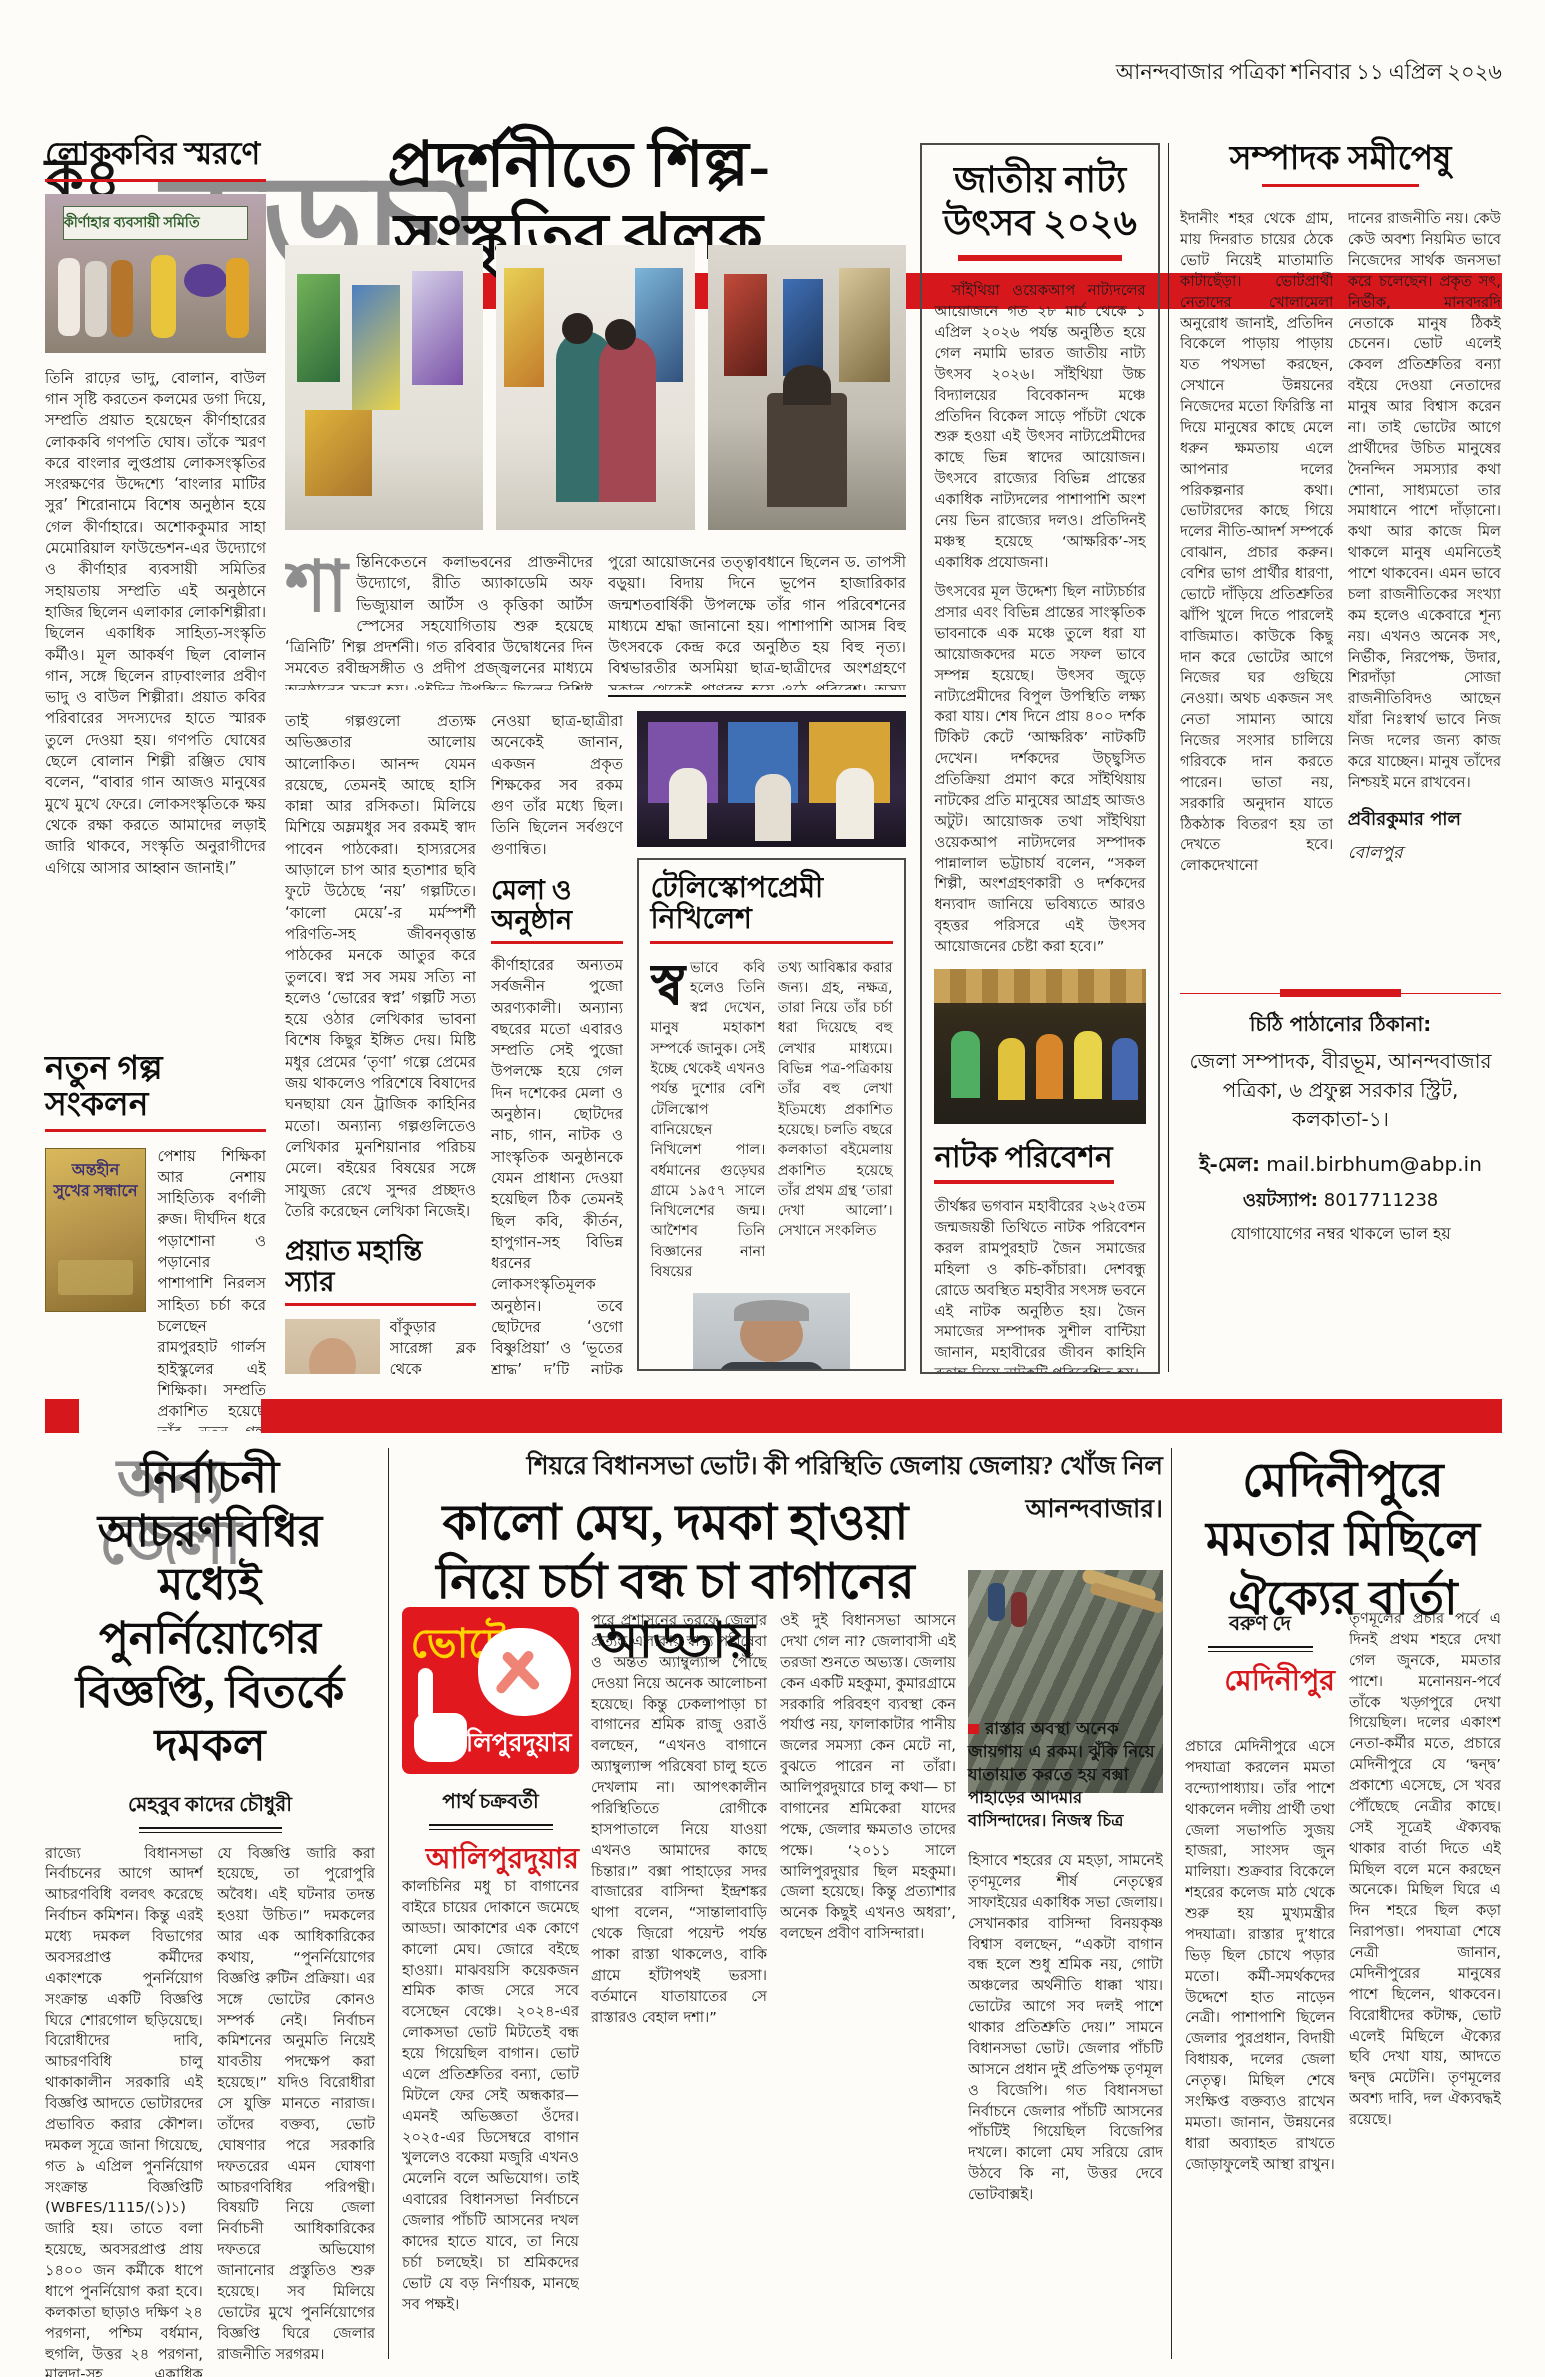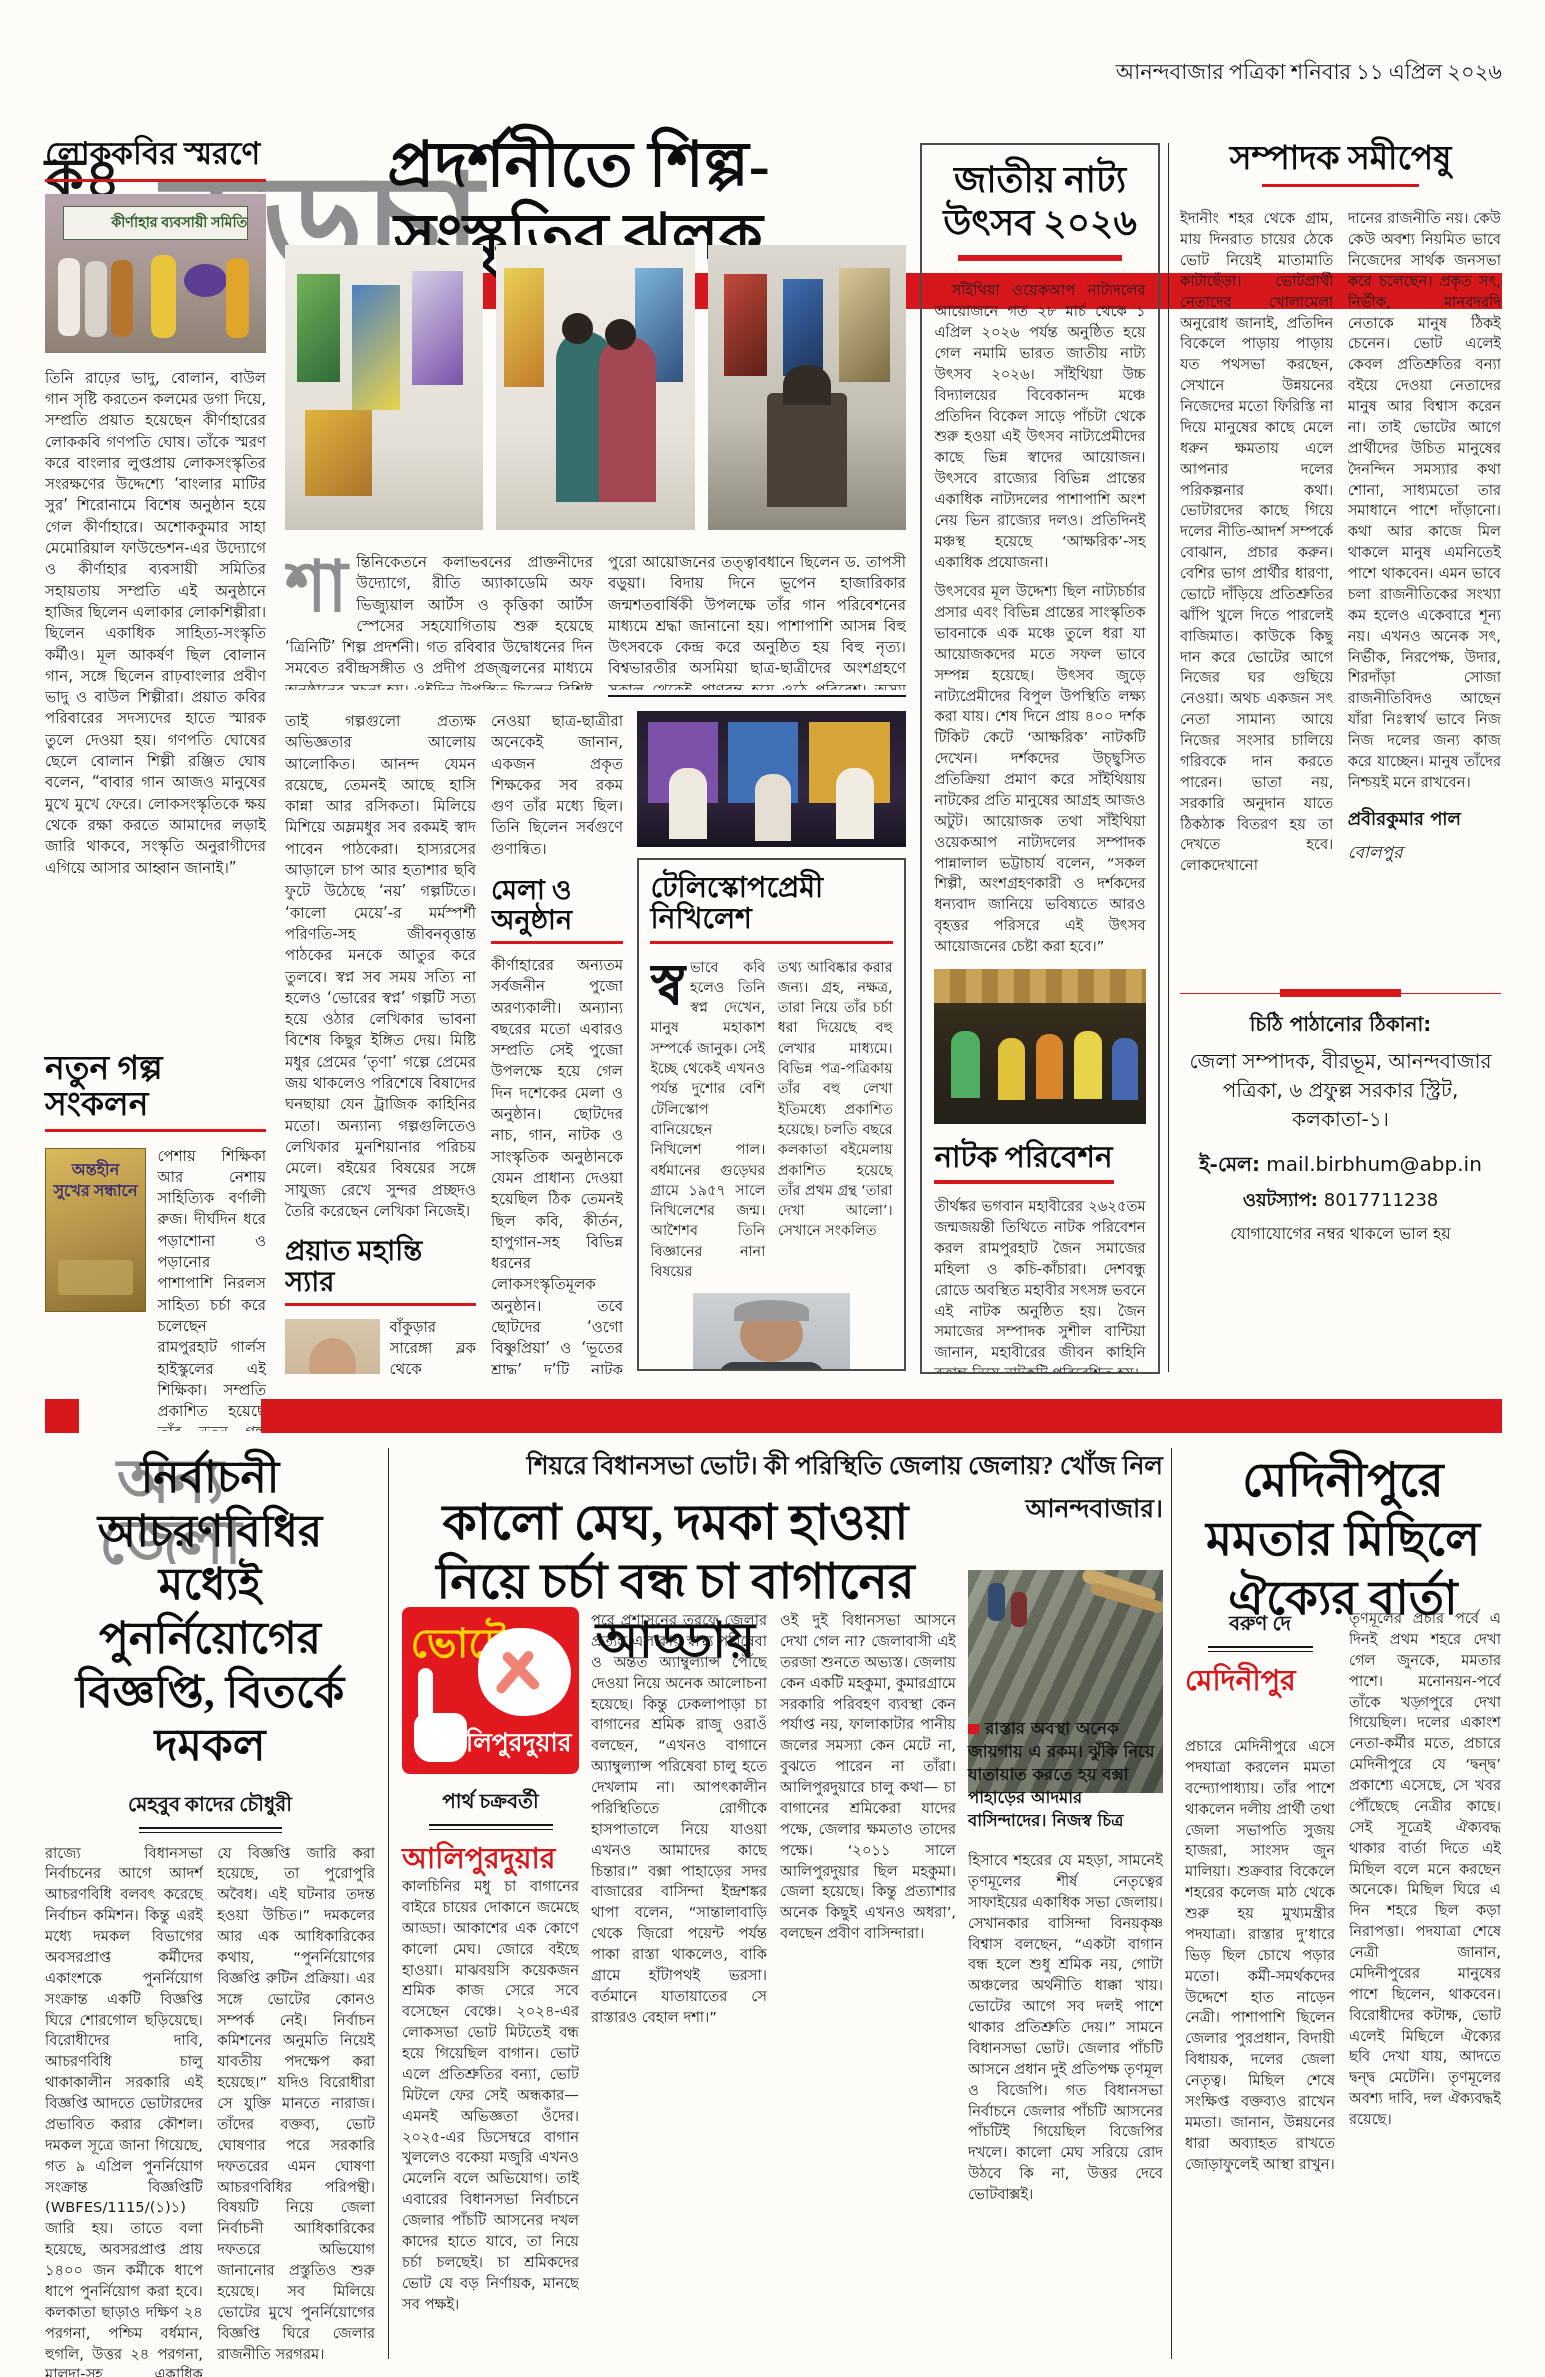--- a/index.html
+++ b/index.html
@@ -19,21 +19,21 @@
   .red-rule { background:#d6171c; height:3.3px; }
   .thick-red-rule { background:#d6171c; height:6.2px; }
   .sec-head { font-weight:bold; font-size:30px; line-height:1.1; color:#0d0d0d; }
   .dropcap {
     float:left; font-weight:bold; font-size:71px; line-height:0.85;
     padding:4.8px 8.6px 0 0; font-family:"Liberation Serif", serif;
   }
   .gray { color:#8e8e8e; }
   .byline { font-weight:bold; font-size:20px; text-align:center; }
   .dbl-rule { width:143px; margin:4.8px auto 6.7px auto; border-top:2.9px solid #141414; border-bottom:1px solid #141414; height:6.2px; }
-  .place-red { color:#d6171c; font-weight:bold; font-size:28.5px; text-align:left; }
+  .place-red { color:#d6171c; font-weight:bold; font-size:28.5px; text-align:right; }
   .ph { position:relative; overflow:hidden; background:#d8d5cd; }
   .redsq { display:inline-block; width:10.5px; height:10.5px; background:#d6171c; margin-right:6.7px; }
   .vrule { background:#2a2a2a; width:1.4px; }
   .boxed { border:2.4px solid #4c4c4c; }
   .caption { font-weight:bold; font-family:"DejaVu Sans", sans-serif; font-size:16.6px; line-height:1.38; text-align:left; }
   .mini-col { flex:1; }
   .cols { display:flex; gap:14.3px; }
 </style>
 </head>
 <body>
@@ -48,21 +48,21 @@
 
   <div class="abs gray" style="left:162px; top:157px; width:252px; text-align:center; font-size:143px; line-height:1; font-weight:bold; color:#8e8e8e;">কড়চা</div>
 
   <div class="abs" style="right:43px; top:56px; width:428px; text-align:right; font-size:21px;">আনন্দবাজার পত্রিকা শনিবার ১১ এপ্রিল ২০২৬</div>
 
   <div class="abs" style="left:45px; top:137px; width:221px;">
     <div class="sec-head" style="font-size:31px;">লোককবির স্মরণে</div>
     <div class="red-rule" style="margin-top:7.6px;"></div>
 
     <div class="ph" style="margin-top:12.4px; height:159px; background:linear-gradient(180deg,#b7a4ae 0%,#a6968f 55%,#8d8174 100%);">
-      <div class="abs" style="left:8%; top:7%; width:84%; height:22%; background:#f3f2ea; border:1.4px solid #4d6b45; display:flex; align-items:center; justify-content:flex-end;">
+      <div class="abs" style="left:8%; top:7%; width:84%; height:22%; background:#f3f2ea; border:1.4px solid #4d6b45; display:flex; align-items:center; justify-content:flex-start;">
         <span style="color:#2e5d2a; font-weight:bold; font-size:14.3px;">কীর্ণাহার ব্যবসায়ী সমিতি</span>
       </div>
       <div class="abs" style="left:6%; top:40%; width:22px; height:78px; background:#efe9e2; border-radius:8.6px;"></div>
       <div class="abs" style="left:18%; top:42%; width:22px; height:76px; background:#d8d2c8; border-radius:8.6px;"></div>
       <div class="abs" style="left:30%; top:41%; width:22px; height:77px; background:#b5762c; border-radius:8.6px;"></div>
       <div class="abs" style="left:48%; top:38%; width:25px; height:83px; background:#e8c53a; border-radius:9.5px;"></div>
       <div class="abs" style="left:63%; top:44%; width:43px; height:33px; background:#5b3f93; border-radius:50%;"></div>
       <div class="abs" style="left:82%; top:40%; width:23px; height:80px; background:#e1a42a; border-radius:8.6px;"></div>
     </div>
 

